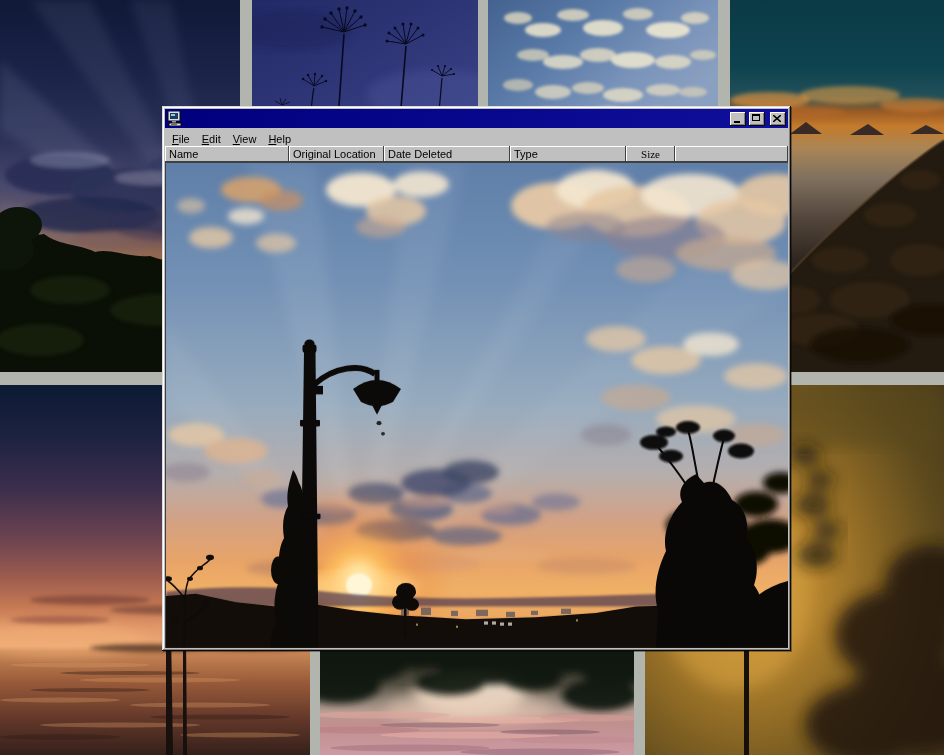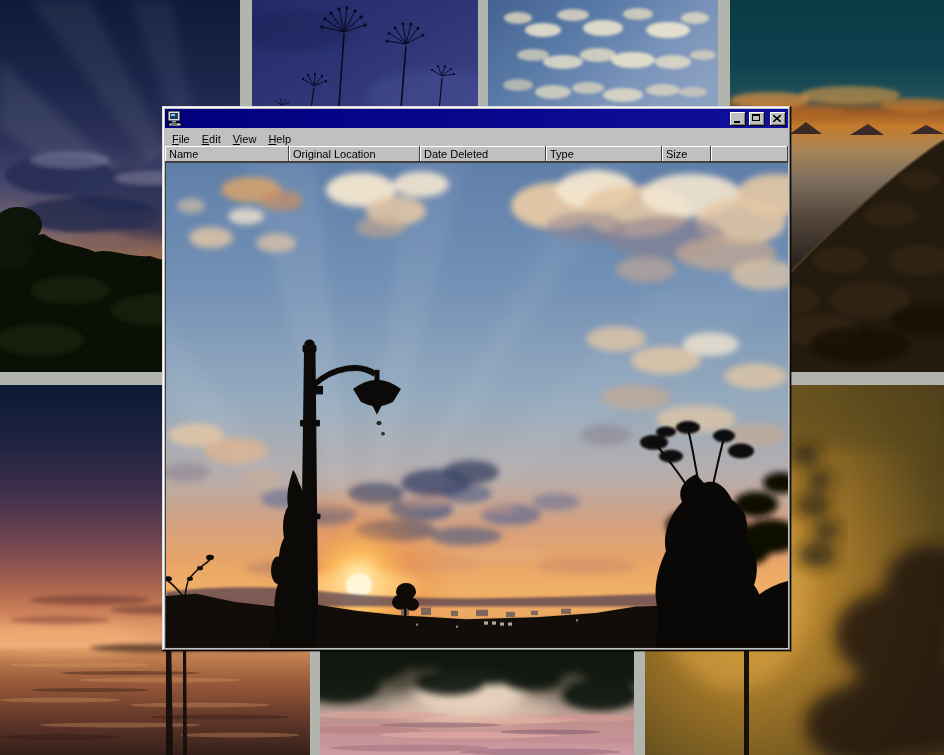--- a/index.html
+++ b/index.html
@@ -29,22 +29,22 @@
 
   .menu-bar{height:18px;flex:0 0 18px;display:flex;align-items:flex-end;font-size:11px;color:#000;
             padding-left:1px;}
   .menu-item{padding:2px 6px 1px;cursor:default;}
   .accel{text-decoration:underline;}
 
   .header-row{height:16px;flex:0 0 16px;display:flex;background:#3b82f6;}
   .col{box-sizing:border-box;background:#c0c0c0;font-size:11px;line-height:14px;color:#000;
        padding:1px 4px 0;white-space:nowrap;overflow:hidden;
        box-shadow: inset -1px -1px 0 #404040, inset 1px 1px 0 #ffffff;}
-  .col.c-name{width:124px;} .col.c-loc{width:131px;} .col.c-date{width:126px;}
-  .col.c-type{width:116px;} .col.c-size{width:49px;text-align:left;}
+  .col.c-name{width:124px;} .col.c-loc{width:95px;} .col.c-date{width:126px;}
+  .col.c-type{width:116px;} .col.c-size{width:49px;text-align:center;font-family:Liberation Serif, serif;}
   .col.c-fill{flex:1;}
 
   .photo-area{flex:1;position:relative;background:#000;overflow:hidden;
               border-left:1px solid #404040;border-top:1px solid #404040;}
   .photo-area svg{position:absolute;inset:0;width:100%;height:100%;}
 
   .status-bar{height:21px;flex:0 0 21px;display:flex;gap:3px;padding-top:2px;box-sizing:border-box;}
   .panel{box-shadow: inset 1px 1px 0 #808080, inset -1px -1px 0 #ffffff;
          font-size:11px;line-height:17px;color:#000;padding:1px 5px 0;box-sizing:border-box;
          white-space:nowrap;overflow:hidden;}

